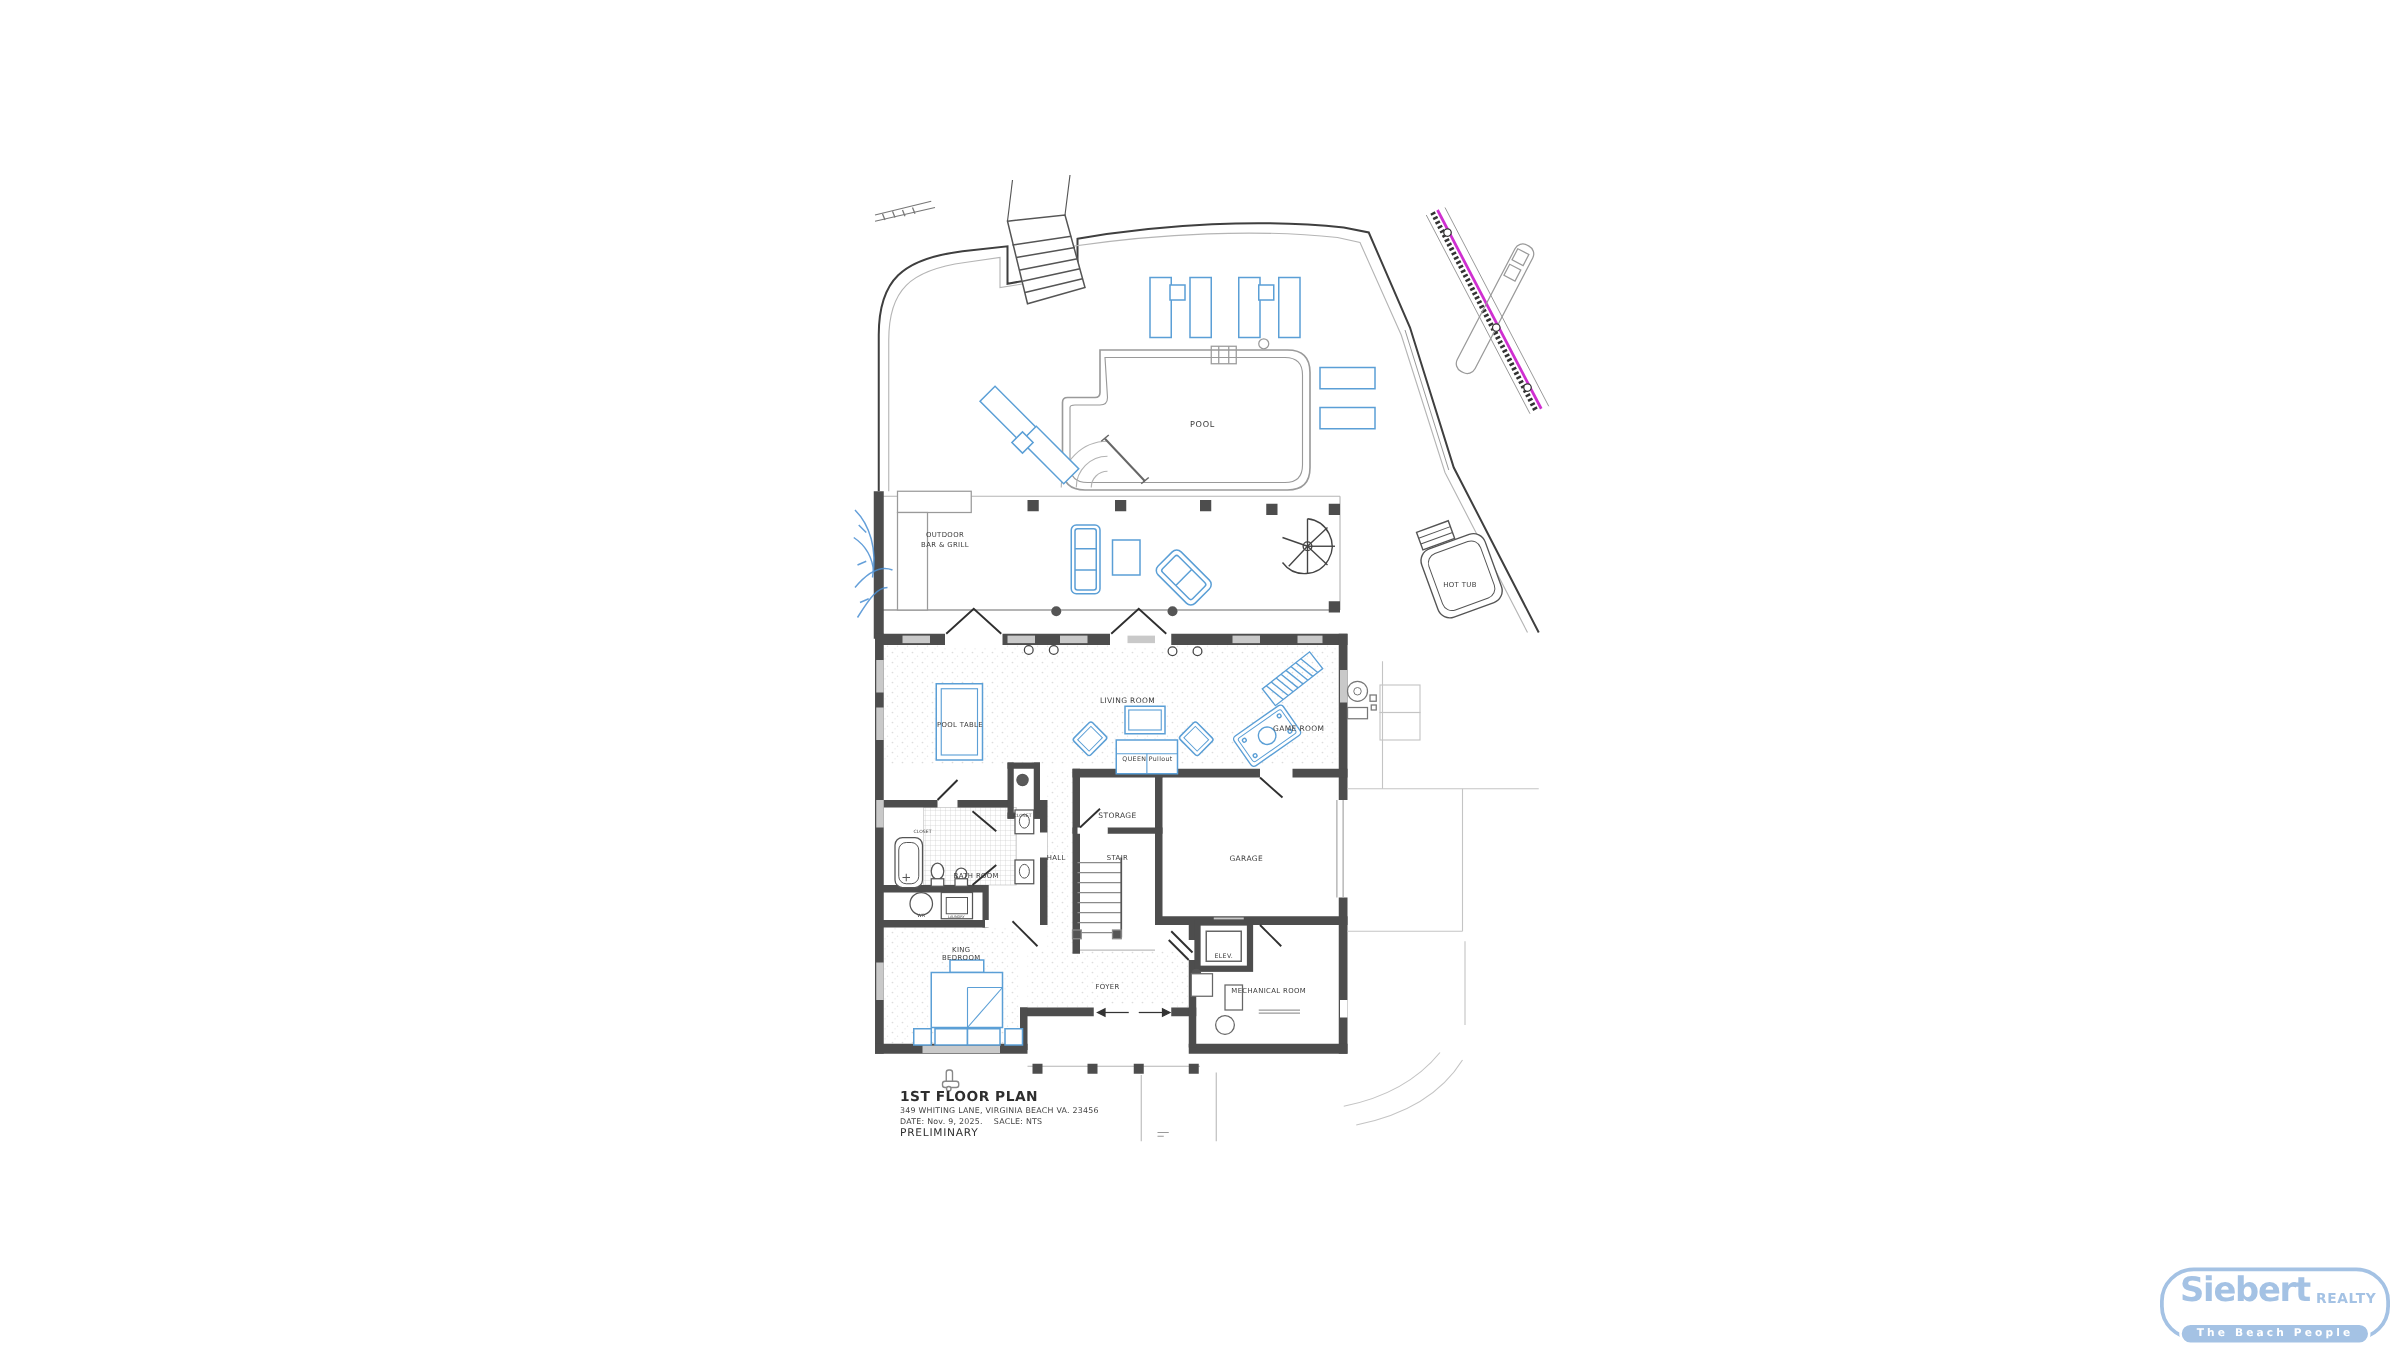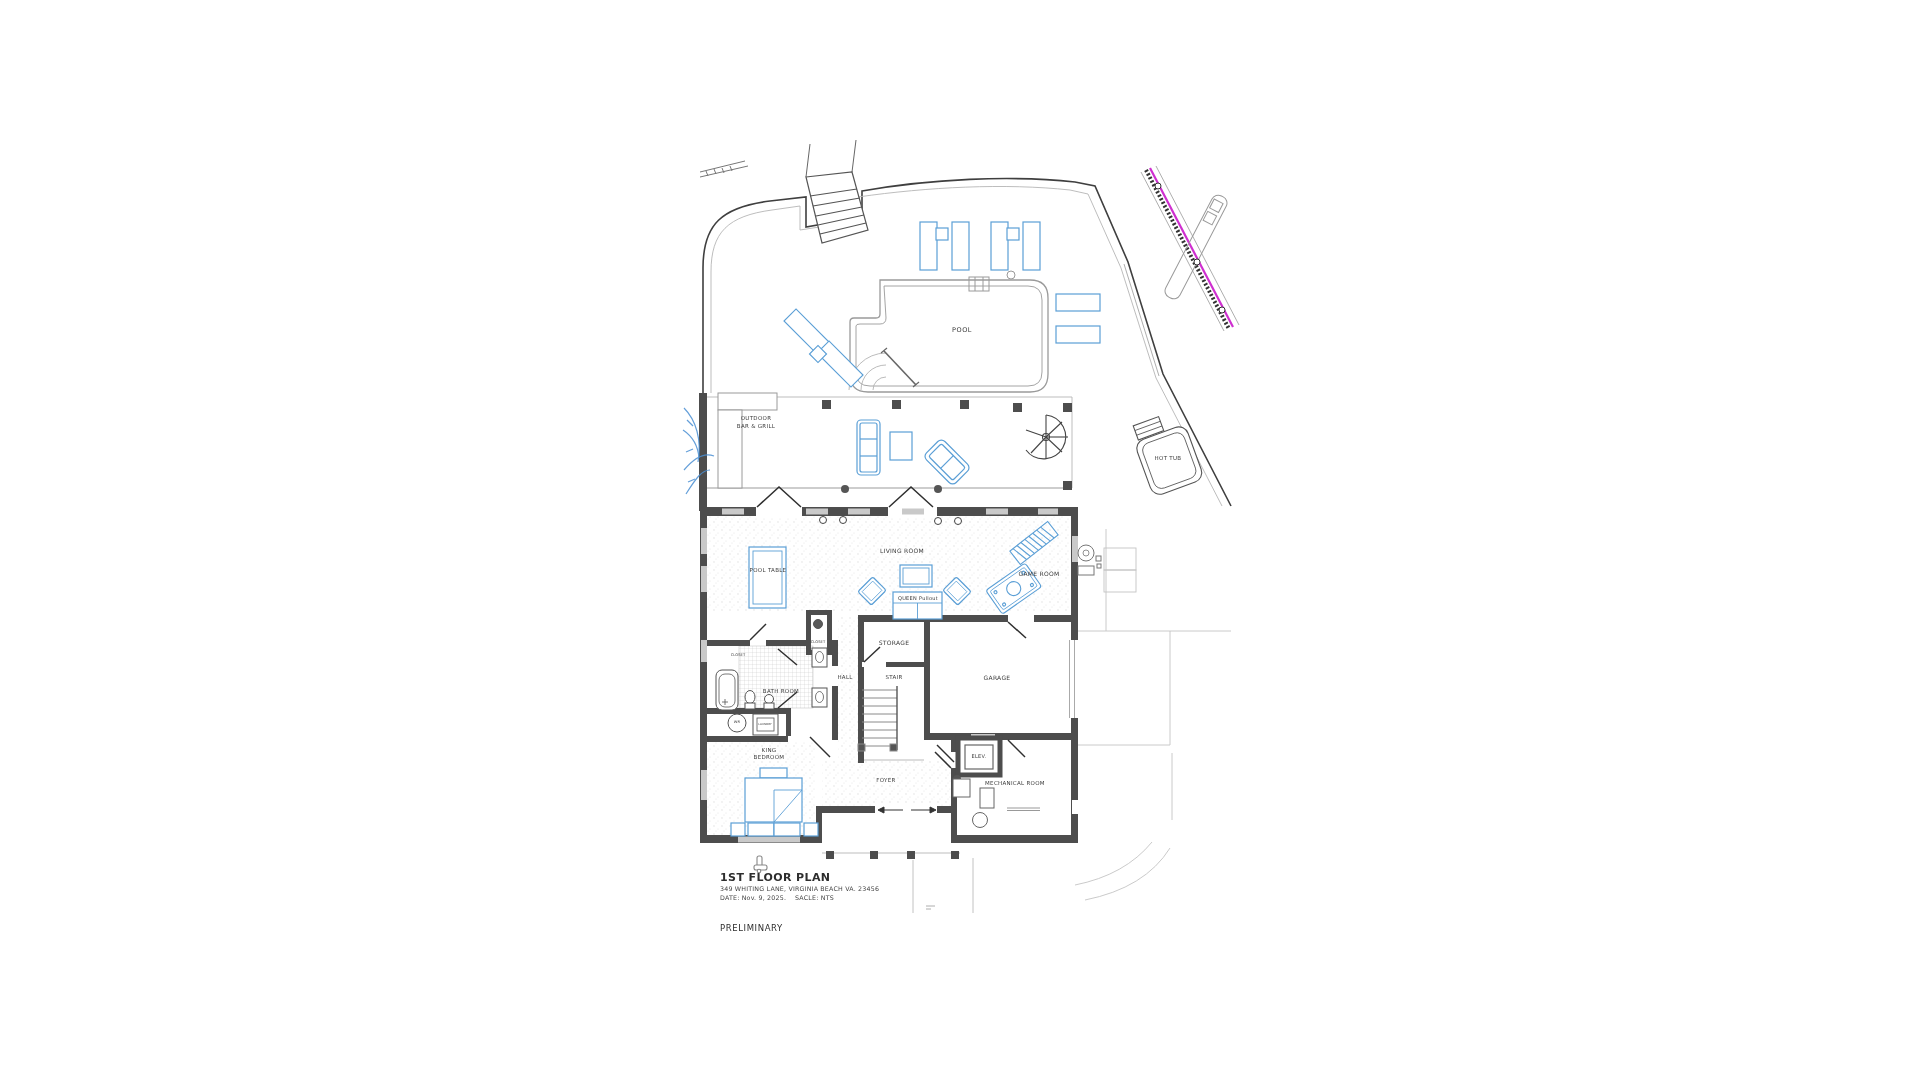--- a/index.html
+++ b/index.html
@@ -1,29 +1,29 @@
 <!DOCTYPE html>
 <html><head>
 <meta charset="utf-8">
 <style>
   html,body{margin:0;padding:0;background:#fff;width:1920px;height:1080px;overflow:hidden;
     font-family:"DejaVu Sans",sans-serif;}
   .sheet{position:relative;width:1920px;height:1080px;background:#fff;}
   svg{position:absolute;left:0;top:0;}
   .lbl{position:absolute;transform:translate(-50%,-50%);white-space:nowrap;color:#3a3a3a;
-    font-size:6px;letter-spacing:.3px;line-height:1;}
+    font-size:6px;letter-spacing:.3px;line-height:1;margin-top:10px;}
   .fs35{font-size:3.6px;letter-spacing:.1px;}
   .fs28{font-size:2.8px;letter-spacing:0;}
   .fs5{font-size:5px;}
   .fs55{font-size:5.5px;}
   .fs65{font-size:6.5px;letter-spacing:.6px;}
   .tb{position:absolute;color:#2e2e2e;}
   .tb-title{font-size:11px;letter-spacing:.4px;font-weight:bold;}
   .tb-sub{font-size:6.3px;letter-spacing:.2px;color:#444;}
-  .tb-status{font-size:8.5px;letter-spacing:.6px;margin-top:21px;}
+  .tb-status{font-size:8.5px;letter-spacing:.6px;}
   
   .logo{position:absolute;left:1728px;top:1014px;width:178px;height:52px;
     border:3.5px solid #a4c2e4;border-radius:27px;background:#fff;}
   .logo .brand{position:absolute;left:13px;top:0px;font-size:27px;font-weight:bold;
     color:#a4c2e4;letter-spacing:-1px;}
   .logo .realty{position:absolute;right:8px;top:15px;font-size:11px;font-weight:bold;
     color:#a4c2e4;letter-spacing:.5px;}
   .logo .banner{position:absolute;left:50%;bottom:-7px;transform:translateX(-50%);
     background:#a4c2e4;color:#fff;border:2px solid #fff;border-radius:10px;
     font-size:8.5px;font-weight:bold;letter-spacing:2.5px;padding:2px 12px;white-space:nowrap;}
@@ -448,14 +448,19 @@
 </div>
 
 <div>
   <div class="tb tb-title" style="left:720px;top:871px">1ST FLOOR PLAN</div>
   <div class="tb tb-sub" style="left:720px;top:885px">349 WHITING LANE, VIRGINIA BEACH VA. 23456</div>
   <div class="tb tb-sub" style="left:720px;top:893.5px">DATE:  Nov. 9, 2025.</div>
   <div class="tb tb-sub" style="left:795px;top:893.5px">SACLE: NTS</div>
   <div class="tb tb-status" style="left:720px;top:901.5px">PRELIMINARY</div>
 </div>
 
-
+<div class="logo">
+  <span class="brand">Siebert</span>
+  <span class="realty">REALTY</span>
+  <span class="banner">The Beach People</span>
 </div>
 
+</div>
+
 </body></html>

